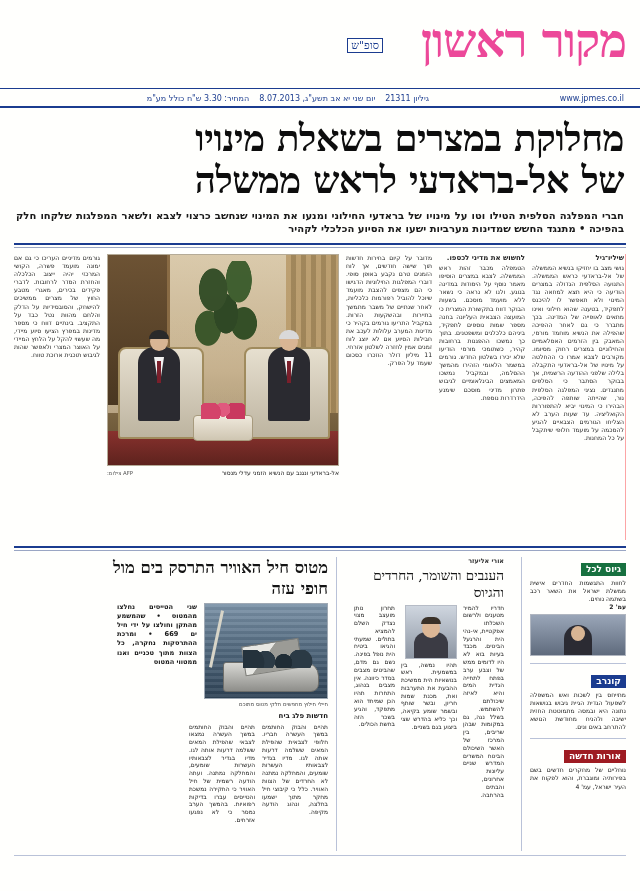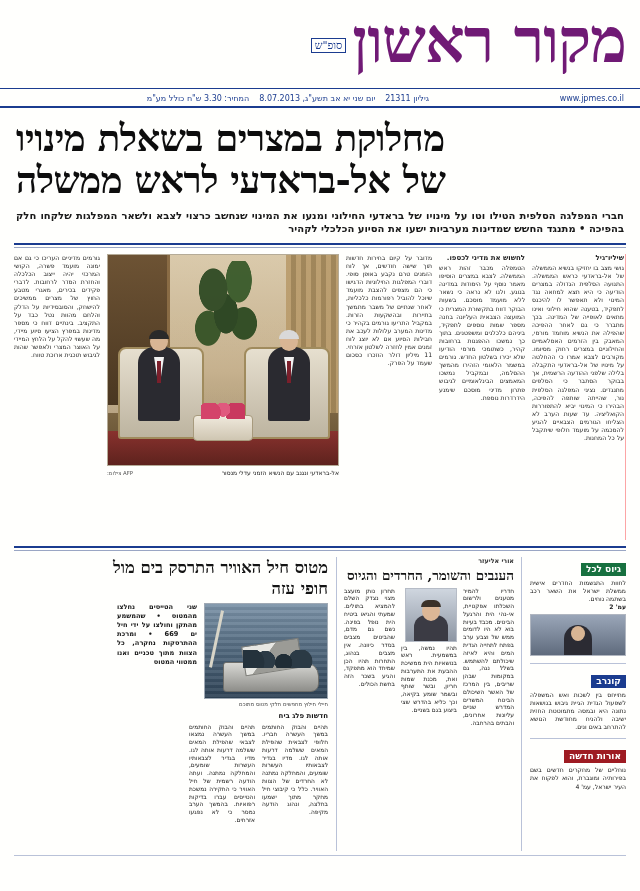--- a/index.html
+++ b/index.html
@@ -18,26 +18,27 @@
   .masthead {
     position: relative;
     height: 108px;
     padding: 4px 14px 0 14px;
     border-bottom: 2px solid #1b3c8f;
   }
   .logo-row { display: flex; justify-content: flex-start; align-items: flex-start; }
   .logo {
     font-family: "DejaVu Serif", "Liberation Serif", serif;
     font-weight: bold;
-    font-size: 62px;
+    font-size: 47px;
     line-height: 74px;
-    color: #701a75;
+    color: #ec4899;
     letter-spacing: -1px;
     direction: rtl;
     white-space: nowrap;
+    margin-left: 32px;
   }
   .logo-sub {
     font-family: "DejaVu Serif", serif;
     font-size: 11px;
     color: #1b3c8f;
     margin-top: 34px;
     margin-right: 6px;
     border: 1px solid #1b3c8f;
     padding: 1px 3px;
     line-height: 11px;
@@ -52,21 +53,21 @@
     font-size: 8px;
     color: #1b3c8f;
     direction: rtl;
   }
   .masthead-strip .mid { display: flex; gap: 10px; direction: rtl; }
   .masthead-rule { position:absolute; left:0; right:0; bottom:17px; height:1px; background:#1b3c8f; }
 
   
   .lead-head {
     padding: 9px 16px 2px 16px;
-    text-align: left;
+    text-align: right;
     direction: rtl;
   }
   .lead-head .l1, .lead-head .l2 {
     font-family: "DejaVu Serif", "Liberation Serif", serif;
     font-weight: bold;
     font-size: 37px;
     line-height: 42px;
     color: #0d0d0d;
     letter-spacing: -0.5px;
   }
@@ -259,27 +260,27 @@
     position:absolute; bottom:14px; left:50%; margin-left:-7px;
     width:14px; height:15px; border-radius:50%; background:#d8b594;
   }
   .rail-rule { height:1px; background:#b9c2d8; margin:4px 0 5px 0; }
 
   
   .center-art {
     width: 186px;
     border-right: 1px solid #b9c2d8;
     border-left: 1px solid #b9c2d8;
-    padding: 0 7px;
+    padding: 0 17px;
   }
   .byline { direction: rtl; font-size:6.4px; font-weight:bold; color:#333; }
   .center-head {
     direction: rtl;
     font-family: "DejaVu Serif", serif;
-    font-weight: bold;
+    font-weight: normal;
     font-size: 13.5px;
     line-height: 17px;
     margin: 2px 0 4px 0;
   }
   .center-body { display:flex; direction: rtl; gap:6px; }
   .center-body .c { width:56px; direction:rtl; text-align:justify; font-size:5.9px; line-height:7.8px; }
   .mug {
     width: 52px; height: 54px; float:left;
     margin: 0 0 3px 4px;
     background: linear-gradient(180deg,#cfd6df,#8d96a3);

